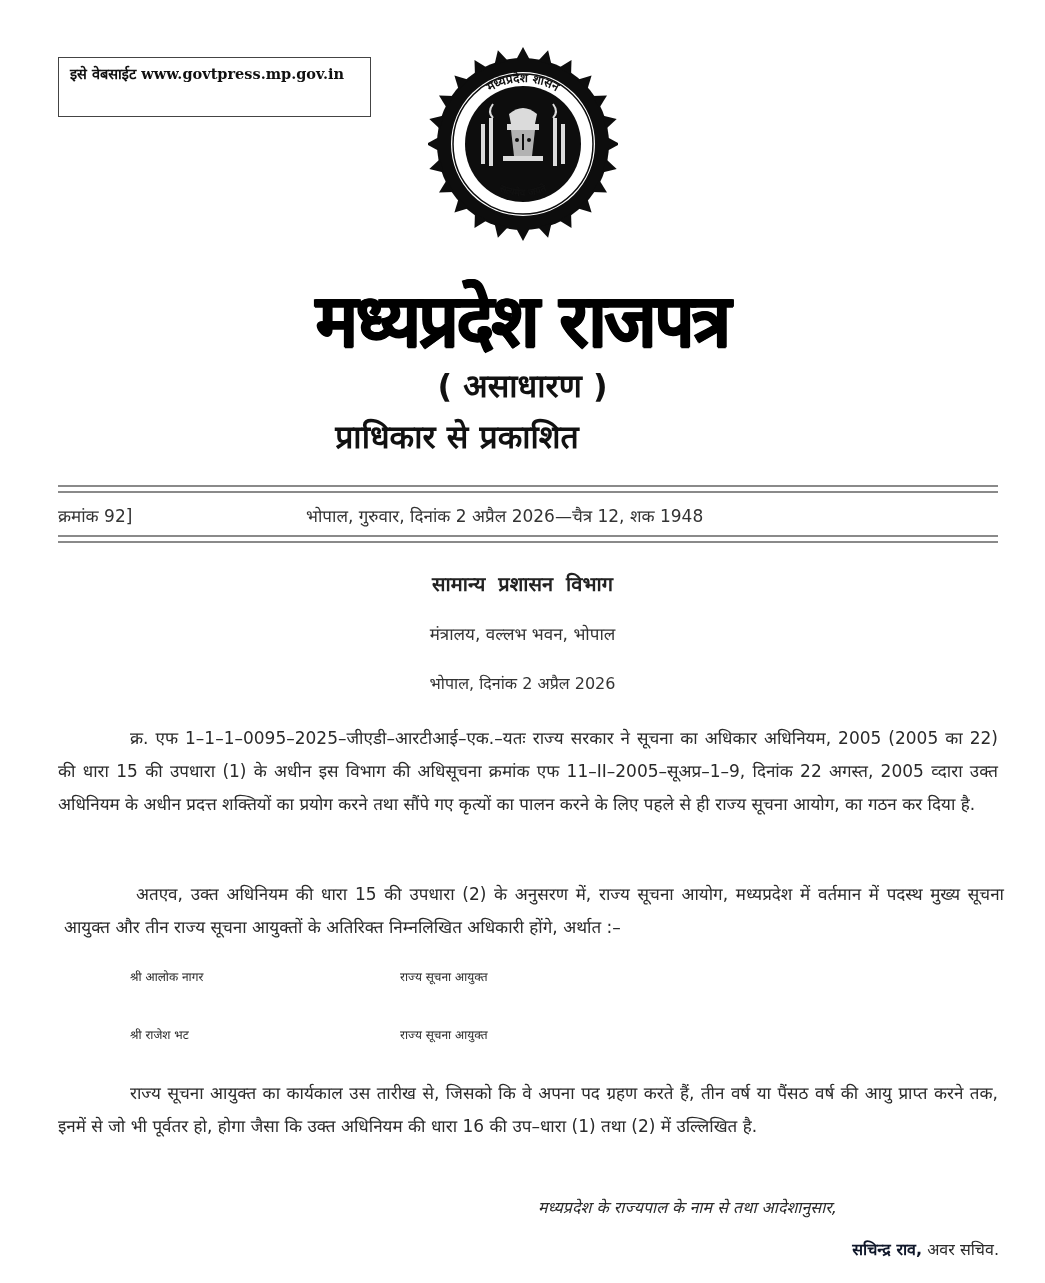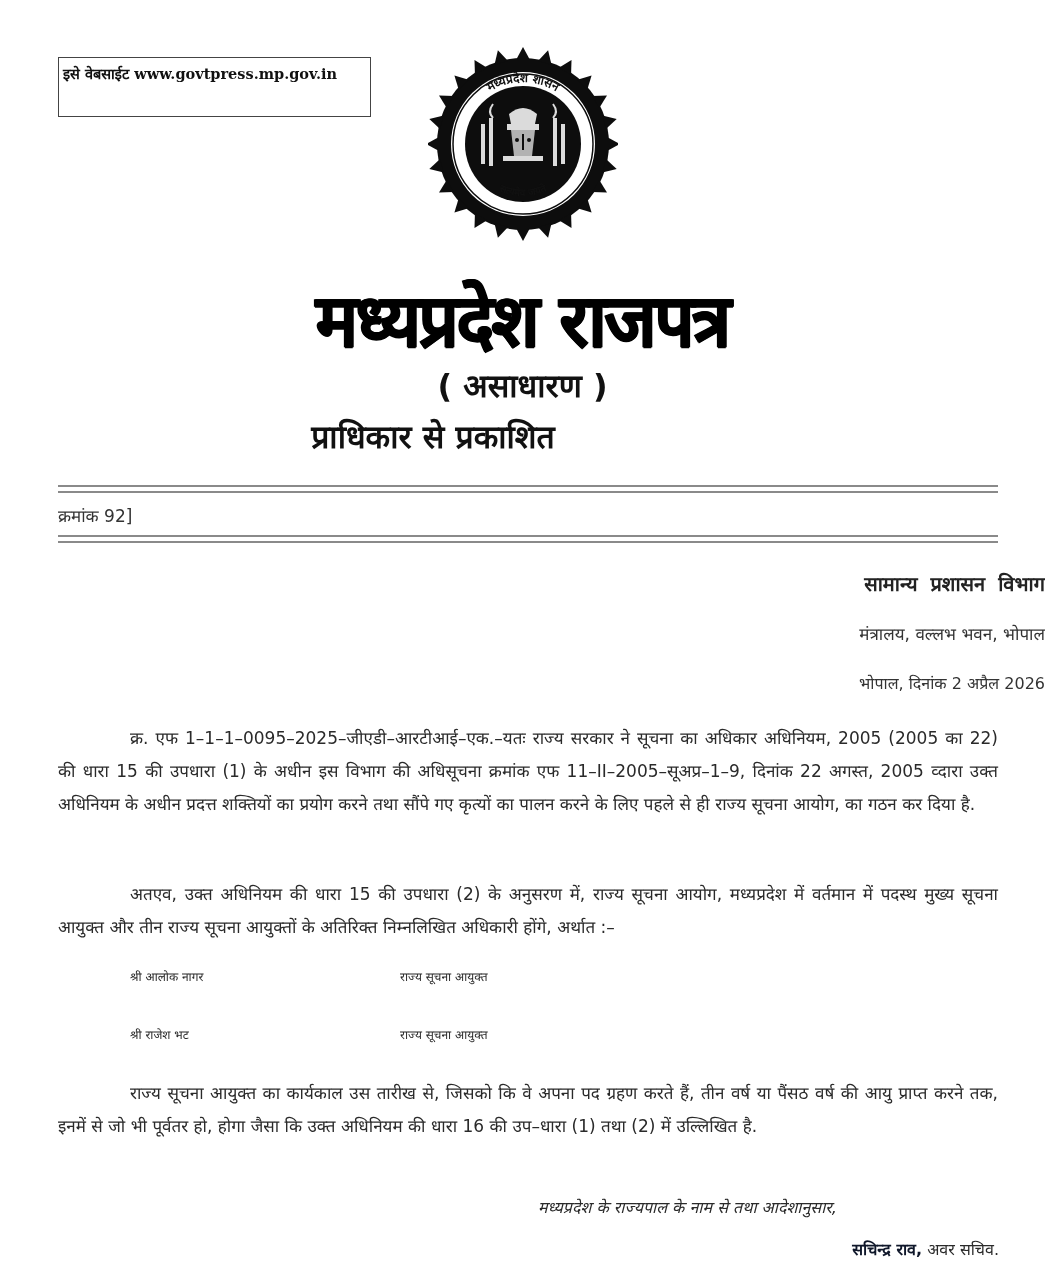--- a/index.html
+++ b/index.html
@@ -5,54 +5,54 @@
     html, body { margin: 0; padding: 0; background: #ffffff; }
     body {
       width: 1045px; height: 1283px; position: relative; overflow: hidden;
       font-family: "DejaVu Sans", "Liberation Sans", sans-serif;
       color: #1a1a1a;
     }
     .abs { position: absolute; }
     .notice-box {
       left: 58px; top: 57px; width: 313px; height: 60px;
       border: 1.5px solid #444; box-sizing: border-box;
-      padding: 2px 4px; font-weight: bold; font-size: 14.5px; line-height: 27px;
+      padding: 2px 11px; font-weight: bold; font-size: 14.5px; line-height: 27px;
       color: #111; white-space: nowrap;
     }
     .notice-box .url { font-family: "DejaVu Serif", "Liberation Serif", serif; font-weight: bold; font-size: 14.5px; }
     .emblem { left: 428px; top: 44px; width: 190px; height: 200px; }
     .gazette-title {
       left: 0; width: 1045px; top: 270px; text-align: center;
       font-size: 70px; font-weight: bold; letter-spacing: -2px; color: #000;
       font-family: "DejaVu Sans", sans-serif;
       transform: scaleY(1.05);
       text-shadow: 1px 0 0 #000, -1px 0 0 #000, 0 1px 0 #000;
     }
     .extraordinary {
       left: 0; width: 1045px; top: 363px; text-align: center;
       font-size: 32px; font-weight: bold; color: #111;
     }
     .published-by {
       left: 0; width: 866px; top: 414px; text-align: center;
-      font-size: 32px; font-weight: bold; color: #111;
+      font-size: 32px; font-weight: bold; color: #111; padding-left: 24px;
     }
     .rule { left: 58px; width: 940px; height: 2px; background: #8a8a8a; }
     .issue-row { top: 500px; left: 58px; width: 940px; height: 30px; font-size: 17px; color: #333; }
     .issue-no { position: absolute; left: 0; top: 4px; }
     .issue-date { position: absolute; left: 248px; top: 4px; }
-    .center-line { left: 0; width: 1045px; text-align: right; color: #222; }
+    .center-line { left: 0; width: 1045px; text-align: center; color: #222; }
     .dept { top: 570px; font-size: 20px; font-weight: bold; word-spacing: 6px; }
     .office { top: 622px; font-size: 17px; color: #333; }
     .date-line { top: 672px; font-size: 16px; color: #333; }
     .para {
       left: 58px; width: 940px; font-size: 17px; line-height: 33px; color: #2a2a2a;
       text-align: justify; text-indent: 72px;
     }
     .p1 { top: 722px; }
-    .p2 { top: 878px; }
+    .p2 { top: 878px; margin-left: 6px; }
     .p3 { top: 1077px; }
     .officer-row { left: 130px; width: 600px; font-size: 12px; color: #2a2a2a; height: 30px; }
     .officer-name { position: absolute; left: 0; top: 0; }
     .officer-title { position: absolute; left: 270px; top: 0; }
     .officer-1 { top: 968px; }
     .officer-2 { top: 1026px; text-align: right; }
     .closing { left: 538px; top: 1196px; font-size: 16px; color: #2a2a2a; font-style: italic; }
     .signature { right: 46px; top: 1238px; font-size: 16px; color: #2a2a2a; }
     .signature .name { font-weight: bold; color: #0f172a; }
   </style>
@@ -136,20 +136,21 @@
 </div>
 
 <div class="abs gazette-title">मध्यप्रदेश राजपत्र</div>
 <div class="abs extraordinary">( असाधारण )</div>
 <div class="abs published-by">प्राधिकार से प्रकाशित</div>
 
 <div class="abs rule" style="top:485px;"></div>
 <div class="abs rule" style="top:491px;"></div>
 <div class="abs issue-row">
   <span class="issue-no">क्रमांक 92]</span>
+  <span class="issue-date">भोपाल, गुरुवार, दिनांक 2 अप्रैल 2026—चैत्र 12, शक 1948</span>
 </div>
 <div class="abs rule" style="top:535px;"></div>
 <div class="abs rule" style="top:541px;"></div>
 
 <div class="abs center-line dept">सामान्य प्रशासन विभाग</div>
 <div class="abs center-line office">मंत्रालय, वल्लभ भवन, भोपाल</div>
 <div class="abs center-line date-line">भोपाल, दिनांक 2 अप्रैल 2026</div>
 
 <div class="abs para p1">क्र. एफ 1–1–1–0095–2025–जीएडी–आरटीआई–एक.–यतः राज्य सरकार ने सूचना का अधिकार अधिनियम, 2005 (2005 का 22) की धारा 15 की उपधारा (1) के अधीन इस विभाग की अधिसूचना क्रमांक एफ 11–II–2005–सूअप्र–1–9, दिनांक 22 अगस्त, 2005 व्दारा उक्त अधिनियम के अधीन प्रदत्त शक्तियों का प्रयोग करने तथा सौंपे गए कृत्यों का पालन करने के लिए पहले से ही राज्य सूचना आयोग, का गठन कर दिया है.</div>
 

